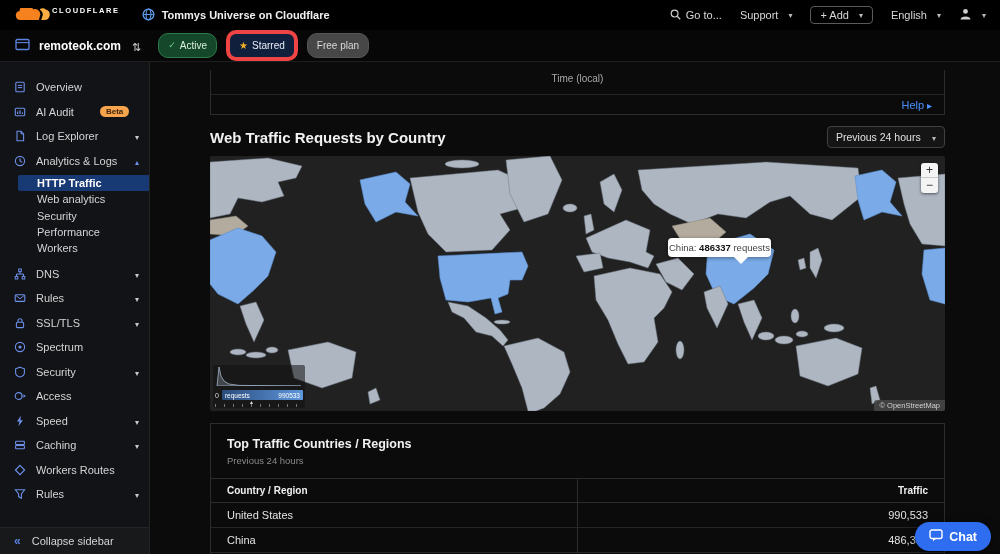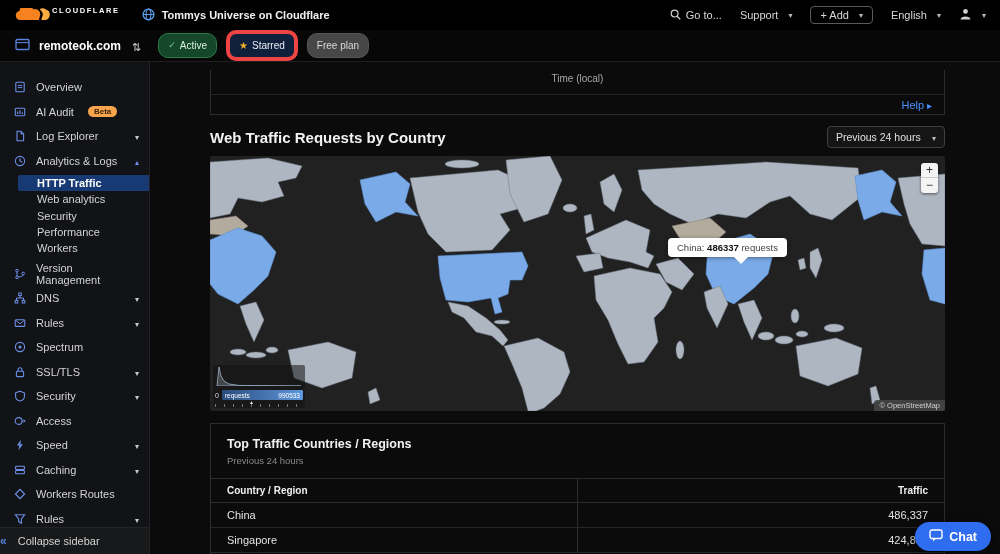--- a/index.html
+++ b/index.html
@@ -34,27 +34,27 @@
 
   
   .sidebar { width:150px; flex:none; background:#121316; border-right:1px solid #232323;
     position:relative; padding-top:13px; font-size:11px; }
   .nav-item { height:24.5px; display:flex; align-items:center; gap:9px; padding:0 10px 0 14px; color:#d4d4d4; cursor:pointer; }
   .nav-icon { width:13px; flex:none; display:flex; align-items:center; }
   .nav-caret { margin-left:auto; }
   .nav-caret.caret-down::after { margin-left:0; color:#c9c9c9; }
   .nav-caret.caret-up::after { margin-left:0; }
   .beta-badge { background:#f6a54c; color:#42250b; font-size:8px; font-weight:bold;
-    padding:1px 6px; border-radius:8px; margin-left:5px; }
+    padding:1px 6px; border-radius:8px; margin-left:17px; }
   .subnav { padding:2px 0 5px 0; }
   .subnav-item { height:16.3px; line-height:16.3px; padding-left:37px; color:#d4d4d4; cursor:pointer; }
   .subnav-item.active { margin-left:18px; padding-left:19px; background:#173a75; color:#fff;
     font-weight:bold; border-radius:2px 0 0 2px; }
   .collapse-bar { position:absolute; bottom:0; left:0; right:0; height:27px; background:#18191b;
-    border-top:1px solid #242424; display:flex; align-items:center; gap:11px; 
+    border-top:1px solid #242424; display:flex; align-items:center; gap:11px; padding-left:14px;
     color:#d4d4d4; cursor:pointer; }
   .collapse-icon::before { content:"«"; color:#5b84e0; font-size:12px; font-weight:bold; }
 
   
   .main { flex:1; padding:8px 55px 0 60px; position:relative; }
 
   .top-card { height:45px; border:1px solid #2c2c2c; border-top:none; position:relative; }
   .time-label { position:absolute; top:3px; left:0; right:0; text-align:center; font-size:10px; color:#a9a9a9; }
   .top-card-divider { position:absolute; top:24px; left:0; right:0; border-top:1px solid #242424; }
   .help-link { position:absolute; right:12px; top:29px; color:#4a90ff; font-size:11px; cursor:pointer; }
@@ -71,21 +71,21 @@
   .map-card { margin-top:8px; height:255px; background:#212121; border-radius:2px; position:relative; overflow:hidden; }
   .map-svg { position:absolute; inset:0; }
   .land { fill:#aeb6c1; stroke:#6f7885; stroke-width:0.5; }
   .land-tint { fill:#b2ab9e; stroke:#8a8375; stroke-width:0.5; }
   .land-hot { fill:#7aabe8; stroke:#5c8fd0; stroke-width:0.6; }
   .zoom-ctl { position:absolute; top:7px; right:7px; width:17px; background:#f4f4f4; border-radius:3px;
     box-shadow:0 1px 3px rgba(0,0,0,.55); overflow:hidden; }
   .zoom-btn { height:15px; line-height:15px; text-align:center; color:#333; font-size:12px; cursor:pointer; }
   .zoom-btn:first-child { border-bottom:1px solid #c9c9c9; }
   .map-tooltip { position:absolute; left:458px; top:82px; background:#fff; color:#444; font-size:9.5px;
-    padding:4px 9px; border-radius:4px; white-space:nowrap; box-shadow:0 1px 4px rgba(0,0,0,.4); }
+    padding:4px 1px; border-radius:4px; white-space:nowrap; box-shadow:0 1px 4px rgba(0,0,0,.4); }
   .map-tooltip b { color:#111; }
   .tip-arrow { position:absolute; left:66px; top:100%; width:0; height:0;
     border:7px solid transparent; border-top-color:#fff; border-bottom-width:0; }
   .map-legend { position:absolute; left:3px; bottom:3px; width:92px; background:rgba(18,18,18,0.55);
     border-radius:2px; padding:1px 2px; }
   .legend-row { display:flex; align-items:center; gap:3px; }
   .legend-min { font-size:7px; color:#ddd; }
   .legend-bar { flex:1; height:10px; background:linear-gradient(90deg,#2a4c7c,#5f97dd); border-radius:1px;
     display:flex; align-items:center; justify-content:space-between; padding:0 3px; }
   .legend-bar span { font-size:6.5px; color:#fff; }
@@ -236,31 +236,20 @@
     </div>
 
     <div class="subnav">
       <div class="subnav-item active">HTTP Traffic</div>
       <div class="subnav-item">Web analytics</div>
       <div class="subnav-item">Security</div>
       <div class="subnav-item">Performance</div>
       <div class="subnav-item">Workers</div>
     </div>
 
-    <div class="nav-item">
-      <span class="nav-icon">
-        <svg width="12" height="12" viewBox="0 0 12 12">
-            <circle cx="3" cy="2.6" r="1.3" fill="none" stroke="#6c8fe8" stroke-width="1"></circle>
-            <circle cx="3" cy="9.4" r="1.3" fill="none" stroke="#6c8fe8" stroke-width="1"></circle>
-            <circle cx="9.2" cy="5.4" r="1.3" fill="none" stroke="#6c8fe8" stroke-width="1"></circle>
-            <path d="M3,4 v4 M4.3,9 C7.4,8.8 9.2,8 9.2,6.8" fill="none" stroke="#6c8fe8" stroke-width="1"></path>
-          </svg>
-      </span>
-      <span>Version Management</span>
-    </div>
 
     <div class="nav-item">
       <span class="nav-icon">
         <svg width="12" height="12" viewBox="0 0 12 12">
             <rect x="4.7" y="1" width="2.6" height="2.6" fill="none" stroke="#6c8fe8" stroke-width="1"></rect>
             <rect x="1.2" y="8.4" width="2.6" height="2.6" fill="none" stroke="#6c8fe8" stroke-width="1"></rect>
             <rect x="8.2" y="8.4" width="2.6" height="2.6" fill="none" stroke="#6c8fe8" stroke-width="1"></rect>
             <path d="M6,3.6 V6 M2.5,8.4 V6 H9.5 V8.4" fill="none" stroke="#6c8fe8" stroke-width="1"></path>
           </svg>
       </span>
@@ -275,36 +264,36 @@
             <path d="M1.8,3.4 L6,6.8 L10.2,3.4" fill="none" stroke="#6c8fe8" stroke-width="1"></path>
           </svg>
       </span>
       <span>Rules</span>
       <span class="nav-caret caret-down"></span>
     </div>
 
     <div class="nav-item">
       <span class="nav-icon">
         <svg width="12" height="12" viewBox="0 0 12 12">
+            <rect x="2.4" y="5.2" width="7.2" height="5.4" rx="1" fill="none" stroke="#6c8fe8" stroke-width="1.1"></rect>
+            <path d="M4,5.2 V3.8 a2,2 0 0 1 4,0 V5.2" fill="none" stroke="#6c8fe8" stroke-width="1.1"></path>
+          </svg>
+      </span>
+      <span>SSL/TLS</span>
+      <span class="nav-caret caret-down"></span>
+    </div>
+
+    <div class="nav-item">
+      <span class="nav-icon">
+        <svg width="12" height="12" viewBox="0 0 12 12">
             <circle cx="6" cy="6" r="4.6" fill="none" stroke="#6c8fe8" stroke-width="1.1"></circle>
             <circle cx="6" cy="6" r="1.6" fill="#6c8fe8"></circle>
           </svg>
       </span>
       <span>Spectrum</span>
-    </div>
-
-    <div class="nav-item">
-      <span class="nav-icon">
-        <svg width="12" height="12" viewBox="0 0 12 12">
-            <rect x="2.4" y="5.2" width="7.2" height="5.4" rx="1" fill="none" stroke="#6c8fe8" stroke-width="1.1"></rect>
-            <path d="M4,5.2 V3.8 a2,2 0 0 1 4,0 V5.2" fill="none" stroke="#6c8fe8" stroke-width="1.1"></path>
-          </svg>
-      </span>
-      <span>SSL/TLS</span>
-      <span class="nav-caret caret-down"></span>
     </div>
 
     <div class="nav-item">
       <span class="nav-icon">
         <svg width="12" height="12" viewBox="0 0 12 12">
             <path d="M6,1.2 L10.4,2.8 V6.4 C10.4,8.9 8.4,10.4 6,11 C3.6,10.4 1.6,8.9 1.6,6.4 V2.8 Z" fill="none" stroke="#6c8fe8" stroke-width="1.1"></path>
           </svg>
       </span>
       <span>Security</span>
       <span class="nav-caret caret-down"></span>
@@ -472,20 +461,24 @@
       </div>
       <table class="traffic">
         <thead>
           <tr>
             <th>Country / Region</th>
             <th class="col-traffic">Traffic</th>
           </tr>
         </thead>
         <tbody>
           <tr>
+            <td>United States</td>
+            <td class="col-traffic">990,533</td>
+          </tr>
+          <tr>
             <td>China</td>
             <td class="col-traffic">486,337</td>
           </tr>
           <tr>
             <td>Singapore</td>
             <td class="col-traffic">424,851</td>
           </tr>
         </tbody>
       </table>
     </div>

